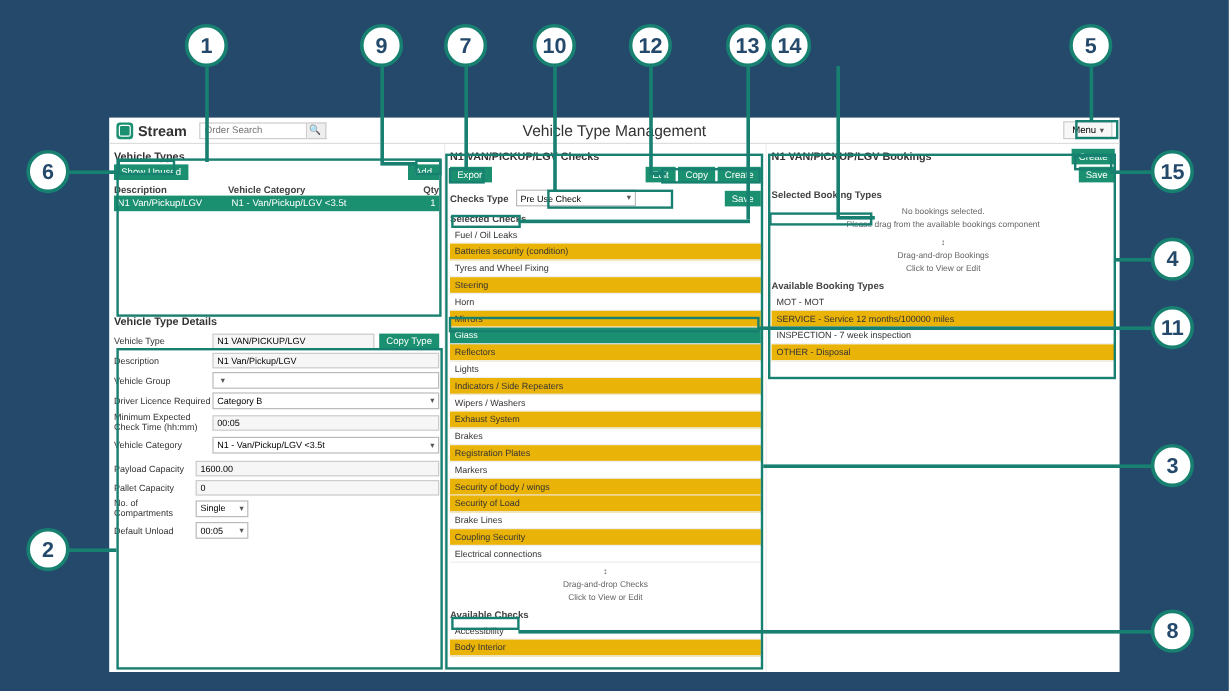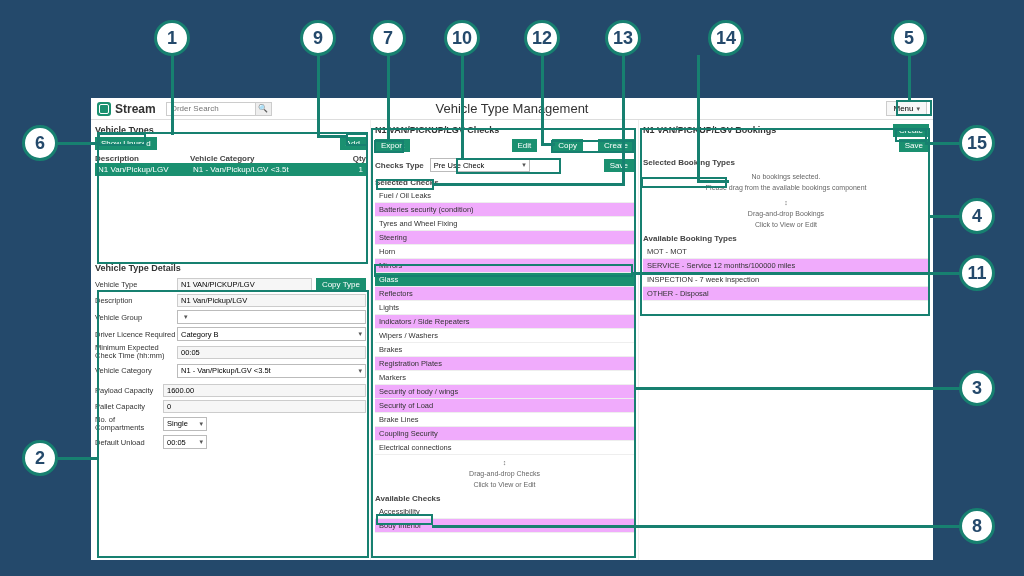--- a/index.html
+++ b/index.html
@@ -128,25 +128,25 @@
     background:#fff; padding:0 3px; display:flex; align-items:center;
     justify-content:space-between;
   }
   .chev::after{ content:'▾'; font-size:7px; color:#555; margin-left:3px;}
   .check-list { margin-top:2px; }
   .check-item {
     font-size:7.5px; padding:2px 4px;
     border-bottom:1px solid #eee;
     color:#333;
   }
-  .check-item.alt { background:#f0abfc;}
+  .check-item.alt { background:#eab308;}
   .check-item.selected { background:#1a9070; color:#fff;}
   .drag-hint { text-align:center; font-size:7px; color:#666; margin:4px 0;}
   .booking-list .check-item{ padding:2px 4px;}
-  .right-actions { display:flex; gap:15px; justify-content:flex-end;align-items:center;}
+  .right-actions { display:flex; gap:2px; justify-content:flex-end;align-items:center;}
   
   .callout {
     position:absolute;
     width:36px;height:36px;
     border:3px solid #178070;
     border-radius:50%;
     background:#fff;
     color:#24496b;
     font-size:18px;
     font-weight:600;
@@ -292,20 +292,21 @@
           <div class="check-item alt">Batteries security (condition)</div>
           <div class="check-item">Tyres and Wheel Fixing</div>
           <div class="check-item alt">Steering</div>
           <div class="check-item">Horn</div>
           <div class="check-item alt">Mirrors</div>
           <div class="check-item selected">Glass</div>
           <div class="check-item alt">Reflectors</div>
           <div class="check-item">Lights</div>
           <div class="check-item alt">Indicators / Side Repeaters</div>
           <div class="check-item">Wipers / Washers</div>
+          <div class="check-item alt">Exhaust System</div>
           <div class="check-item">Brakes</div>
           <div class="check-item alt">Registration Plates</div>
           <div class="check-item">Markers</div>
           <div class="check-item alt">Security of body / wings</div>
           <div class="check-item alt">Security of Load</div>
           <div class="check-item">Brake Lines</div>
           <div class="check-item alt">Coupling Security</div>
           <div class="check-item">Electrical connections</div>
         </div>
 
@@ -369,21 +370,21 @@
 <div class="callout" style="left:959px;top:198px">4</div>
 <div class="callout" style="left:891px;top:20px">5</div>
 <div class="callout" style="left:22px;top:125px">6</div>
 <div class="callout" style="left:370px;top:20px">7</div>
 <div class="callout" style="left:959px;top:508px">8</div>
 <div class="callout" style="left:300px;top:20px">9</div>
 <div class="callout" style="left:444px;top:20px">10</div>
 <div class="callout" style="left:959px;top:255px">11</div>
 <div class="callout" style="left:524px;top:20px">12</div>
 <div class="callout" style="left:605px;top:20px">13</div>
-<div class="callout" style="left:708px;top:20px">14</div>
+<div class="callout" style="left:640px;top:20px">14</div>
 <div class="callout" style="left:959px;top:125px">15</div>
 
 <div class="line" style="left:171px;top:55px;width:3px;height:80px"></div>
 <div class="line" style="left:57px;top:457px;width:40px;height:3px"></div>
 <div class="line" style="left:636px;top:387px;width:324px;height:3px"></div>
 <div class="line" style="left:930px;top:215px;width:30px;height:3px"></div>
 <div class="line" style="left:908px;top:55px;width:3px;height:46px"></div>
 <div class="line" style="left:57px;top:142px;width:40px;height:3px"></div>
 <div class="line" style="left:387px;top:55px;width:3px;height:86px"></div>
 <div class="line" style="left:432px;top:525px;width:528px;height:3px"></div>

